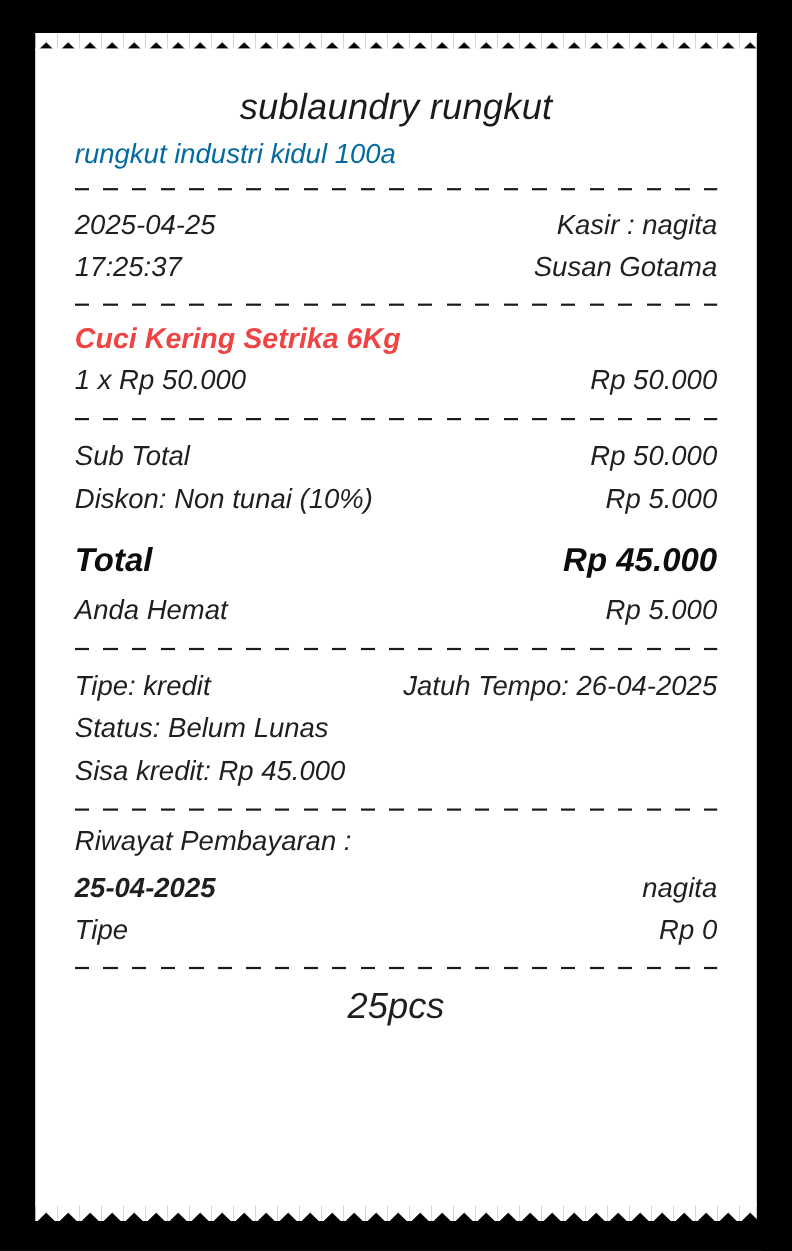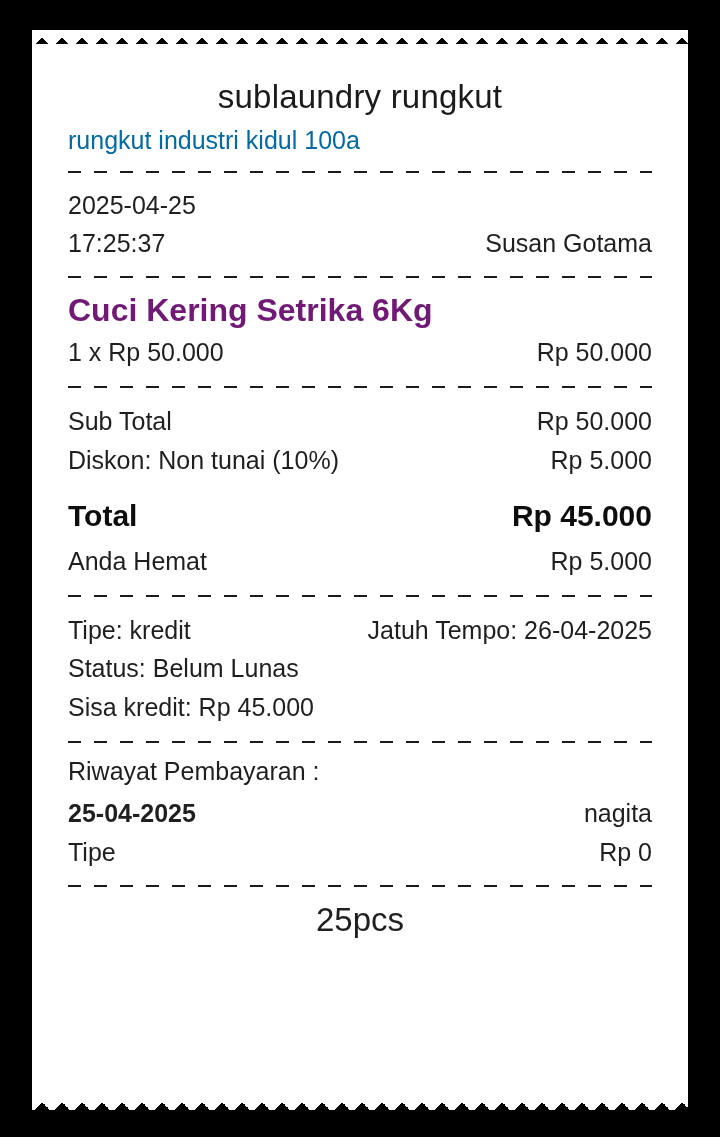--- a/index.html
+++ b/index.html
@@ -16,20 +16,21 @@
     height: 1137px;
     background: #000000;
     overflow: hidden;
   }
   .receipt-wrap {
     position: absolute;
     left: 32px;
     top: 30px;
     width: 656px;
     height: 1080px;
+    font-style: italic;
   }
   
   .zig {
     position: absolute;
     left: 0;
     width: 656px;
     height: 16px;
     background:
       linear-gradient(135deg, #ffffff 50%, transparent 50%) ,
       linear-gradient(225deg, #ffffff 50%, transparent 50%);
@@ -87,23 +88,23 @@
     align-items: baseline;
     font-size: 25px;
     color: #1f1f1f;
     line-height: 1.55;
   }
   .row .left { text-align: left; }
   .row .right { text-align: right; }
   .b { font-weight: bold; }
   .meta-block .row { line-height: 1.5; }
   .item-title {
-    font-size: 32px;
+    font-size: 26px;
     font-weight: bold;
-    color: #701a75;
+    color: #ef4444;
     margin-bottom: 4px;
   }
   .total-row {
     font-size: 30px;
     font-weight: bold;
     color: #0d0d0d;
     margin-top: 14px;
     margin-bottom: 2px;
     align-items: flex-end;
   }
@@ -130,20 +131,21 @@
     <div class="paper">
 
       <div class="store-name">sublaundry rungkut</div>
       <div class="store-addr">rungkut industri kidul 100a</div>
 
       <div class="dash"></div>
 
       <div class="meta-block">
         <div class="row">
           <div class="left">2025-04-25</div>
+          <div class="right">Kasir : nagita</div>
         </div>
         <div class="row">
           <div class="left">17:25:37</div>
           <div class="right">Susan Gotama</div>
         </div>
       </div>
 
       <div class="dash"></div>
 
       <div class="item">

